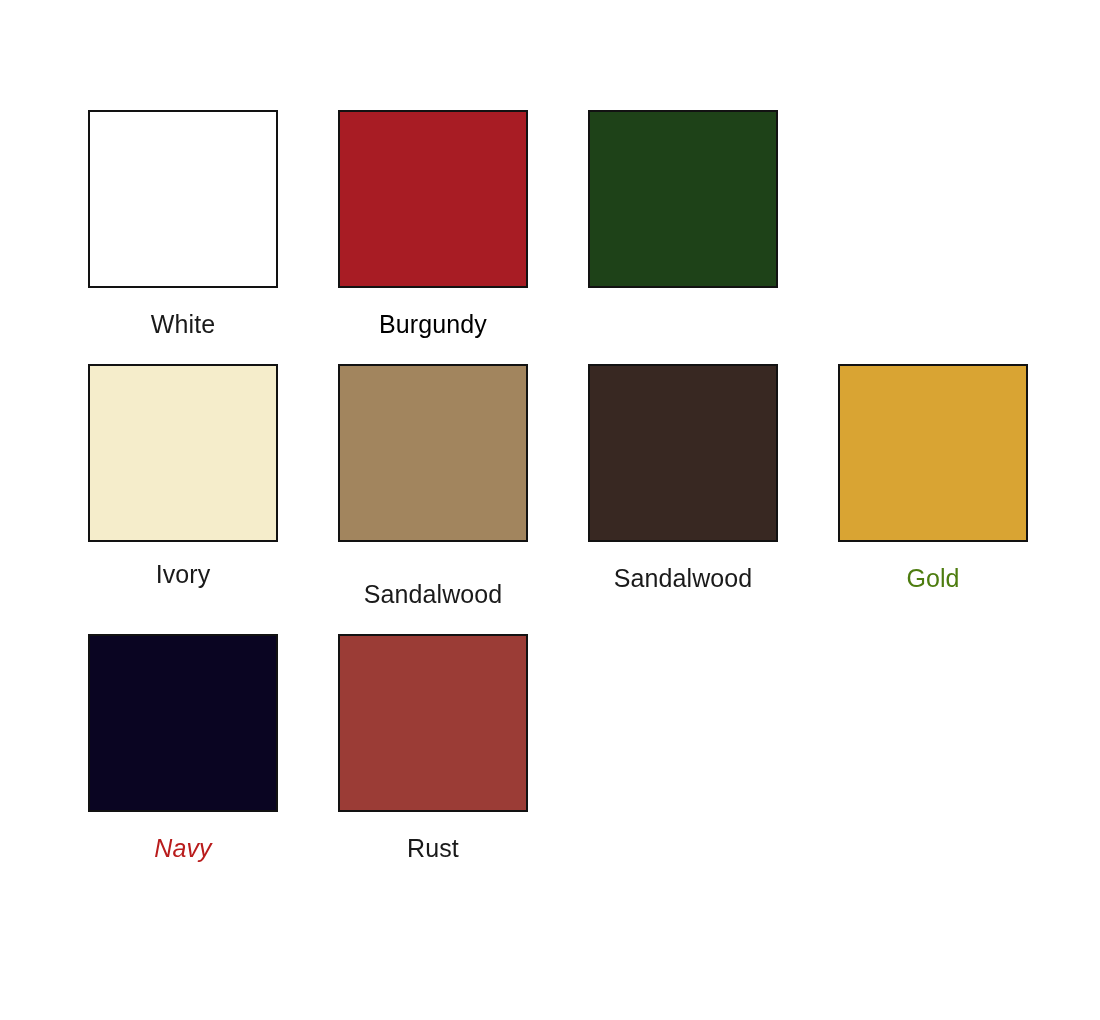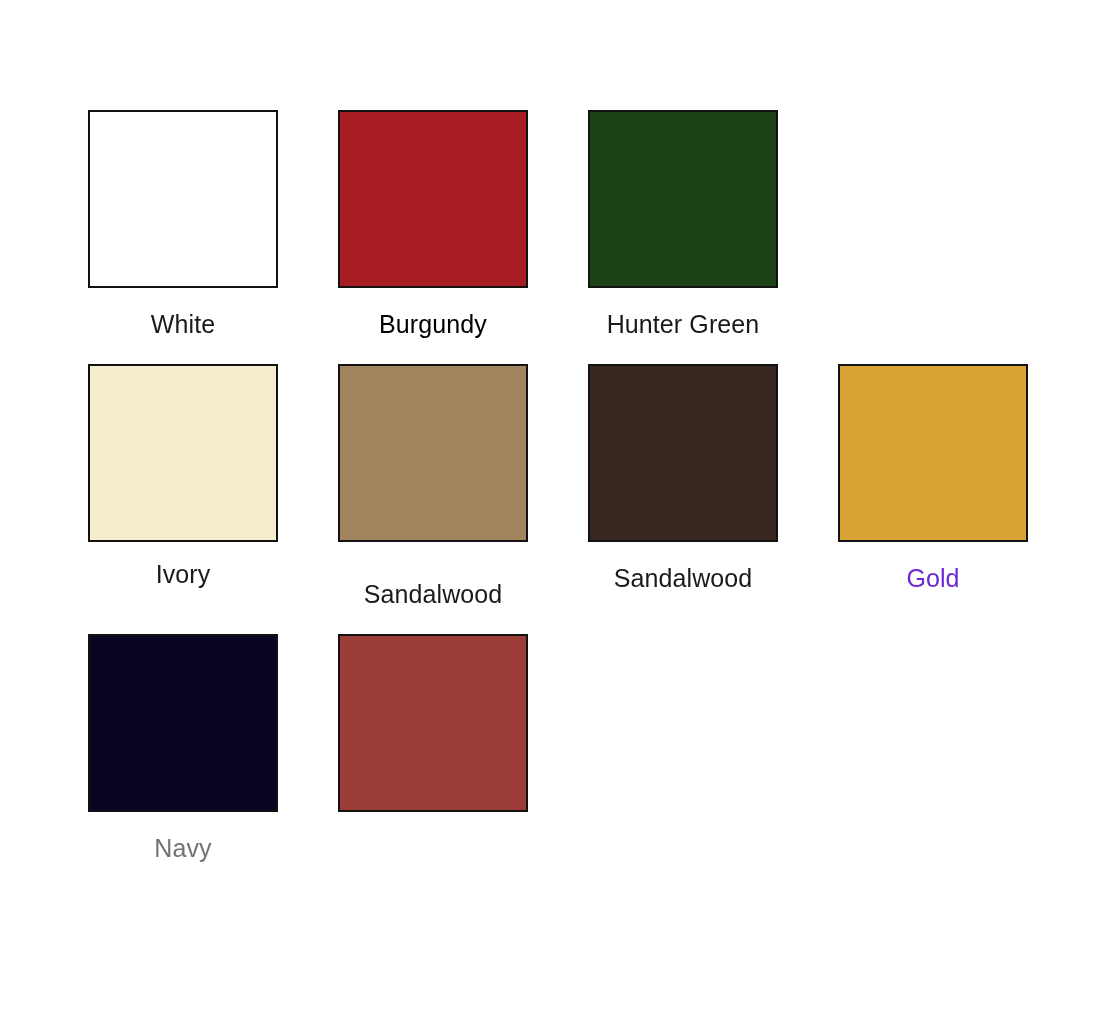--- a/index.html
+++ b/index.html
@@ -66,43 +66,43 @@
       <div class="swatch-cell">
         <div class="swatch-chip" style="background: rgb(255, 255, 255); border-color: rgb(18, 18, 18);"></div>
         <div class="swatch-label" style="color: rgb(26, 26, 26);">White</div>
       </div>
       <div class="swatch-cell">
         <div class="swatch-chip" style="background: rgb(168, 28, 36); border-color: rgb(18, 18, 18);"></div>
         <div class="swatch-label" style="color: #000000;">Burgundy</div>
       </div>
       <div class="swatch-cell">
         <div class="swatch-chip" style="background: rgb(30, 66, 24); border-color: rgb(18, 18, 18);"></div>
-        <div class="swatch-label" style="color: rgb(26, 26, 26);">Hunter Green</div>
       </div>
     </div>
     <div class="swatch-row">
       <div class="swatch-cell">
         <div class="swatch-chip" style="background: rgb(245, 237, 203); border-color: rgb(18, 18, 18);"></div>
         <div class="swatch-label" style="color: rgb(26, 26, 26); margin-top: 20px;">Ivory</div>
       </div>
       <div class="swatch-cell">
         <div class="swatch-chip" style="background: rgb(162, 133, 94); border-color: rgb(18, 18, 18);"></div>
         <div class="swatch-label" style="color: rgb(26, 26, 26); margin-top: 40px;">Sandalwood</div>
       </div>
       <div class="swatch-cell">
         <div class="swatch-chip" style="background: rgb(56, 40, 34); border-color: rgb(18, 18, 18);"></div>
         <div class="swatch-label" style="color: rgb(26, 26, 26);">Sandalwood</div>
       </div>
       <div class="swatch-cell">
         <div class="swatch-chip" style="background: rgb(217, 164, 51); border-color: rgb(18, 18, 18);"></div>
-        <div class="swatch-label" style="color: #6d28d9;">Gold</div>
+        <div class="swatch-label" style="color: #4d7c0f;">Gold</div>
       </div>
     </div>
     <div class="swatch-row">
       <div class="swatch-cell">
         <div class="swatch-chip" style="background: rgb(10, 5, 34); border-color: rgb(18, 18, 18);"></div>
-        <div class="swatch-label" style="color: #737373;">Navy</div>
+        <div class="swatch-label" style="color: #b91c1c; font-style: italic;">Navy</div>
       </div>
       <div class="swatch-cell">
         <div class="swatch-chip" style="background: rgb(155, 60, 54); border-color: rgb(18, 18, 18);"></div>
+        <div class="swatch-label" style="color: rgb(26, 26, 26);">Rust</div>
       </div>
     </div>
   </div>
 
 </body></html>

